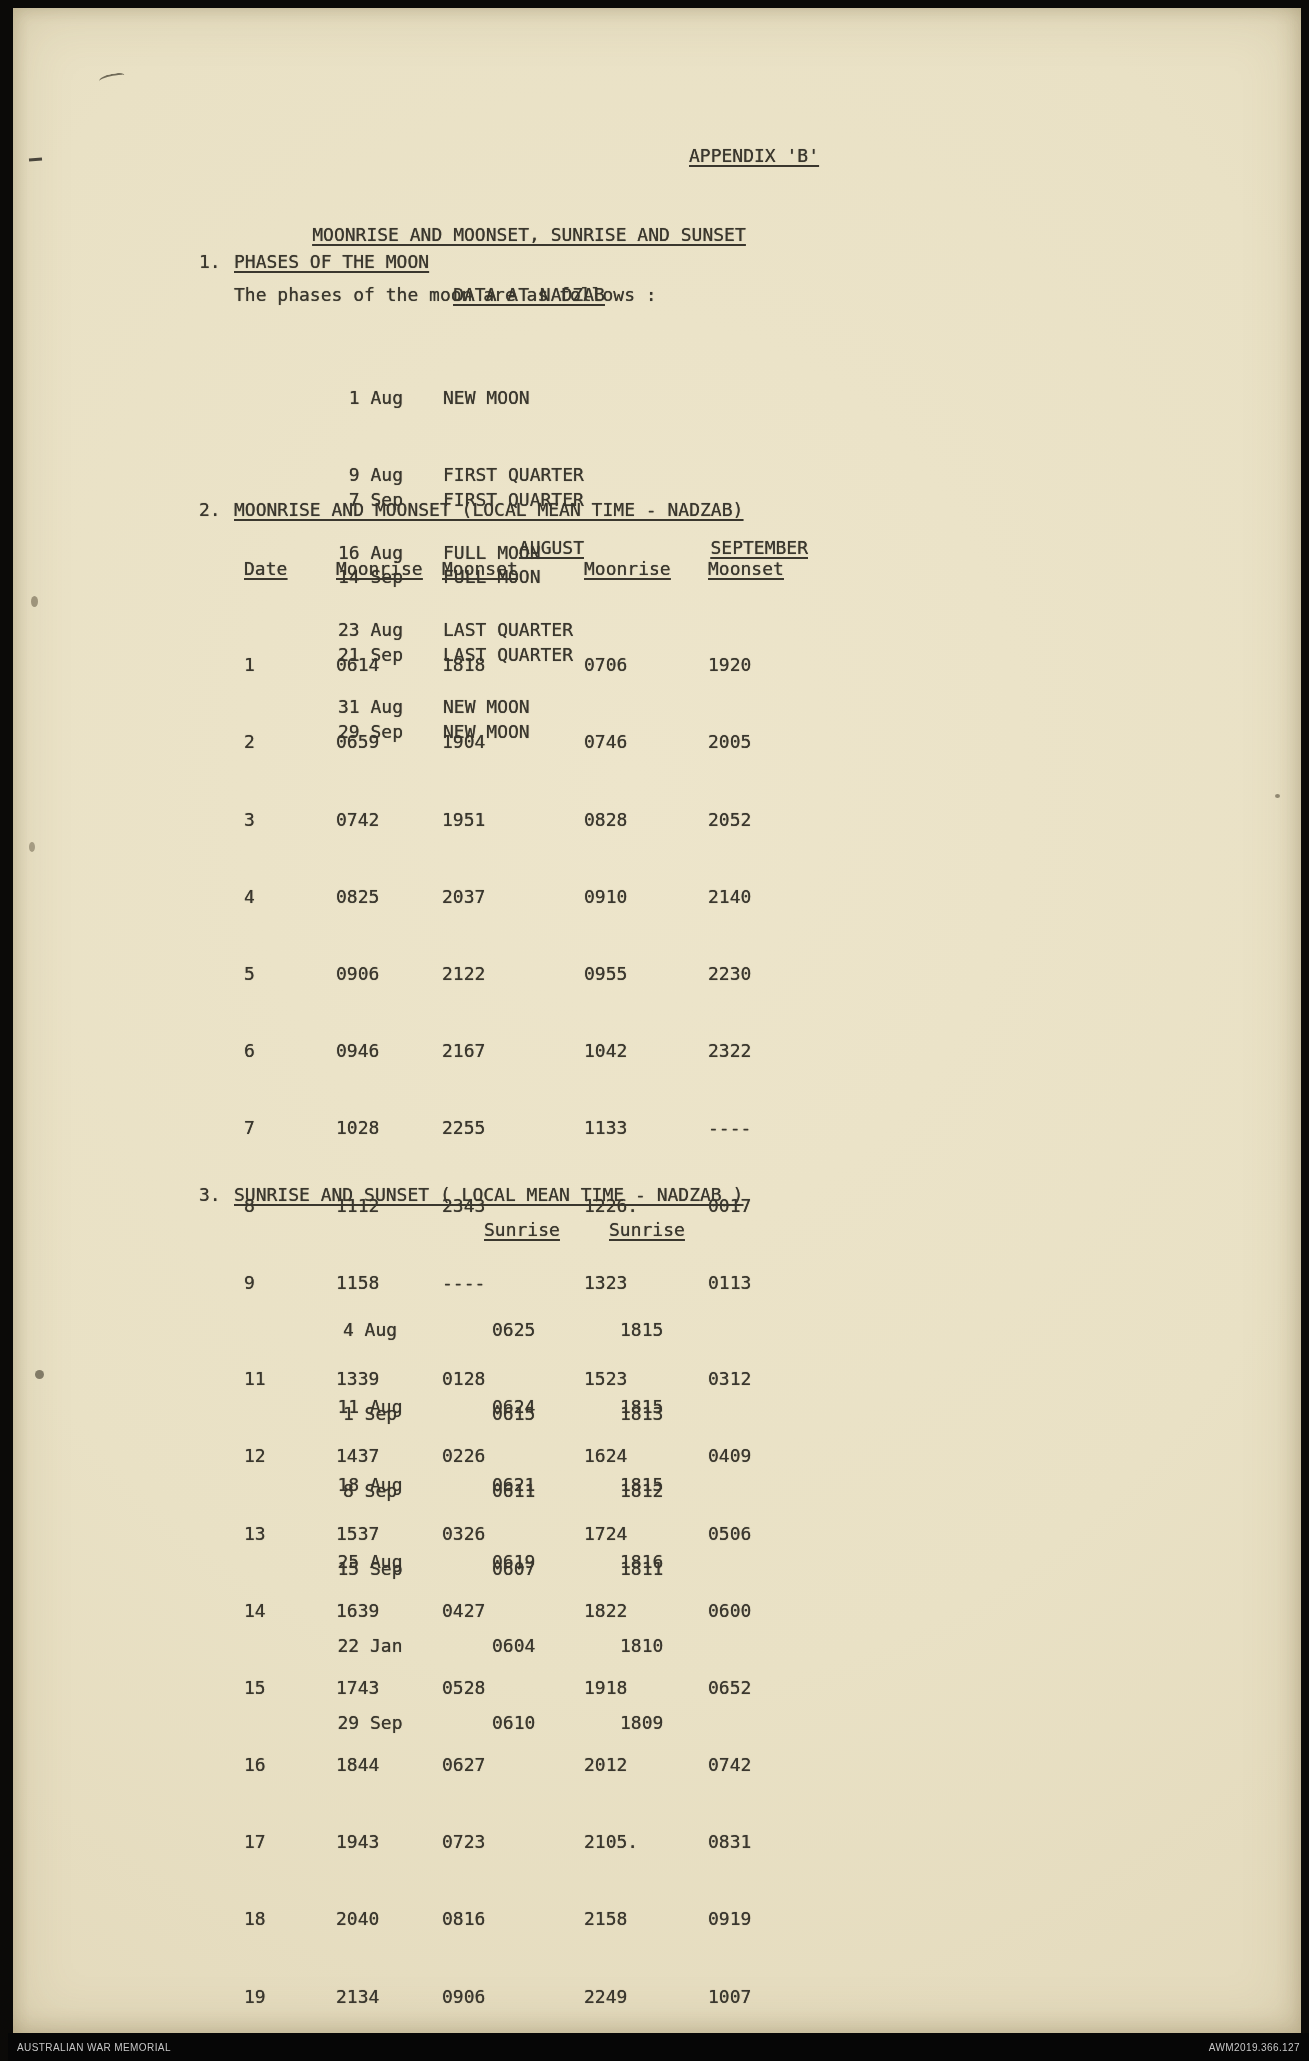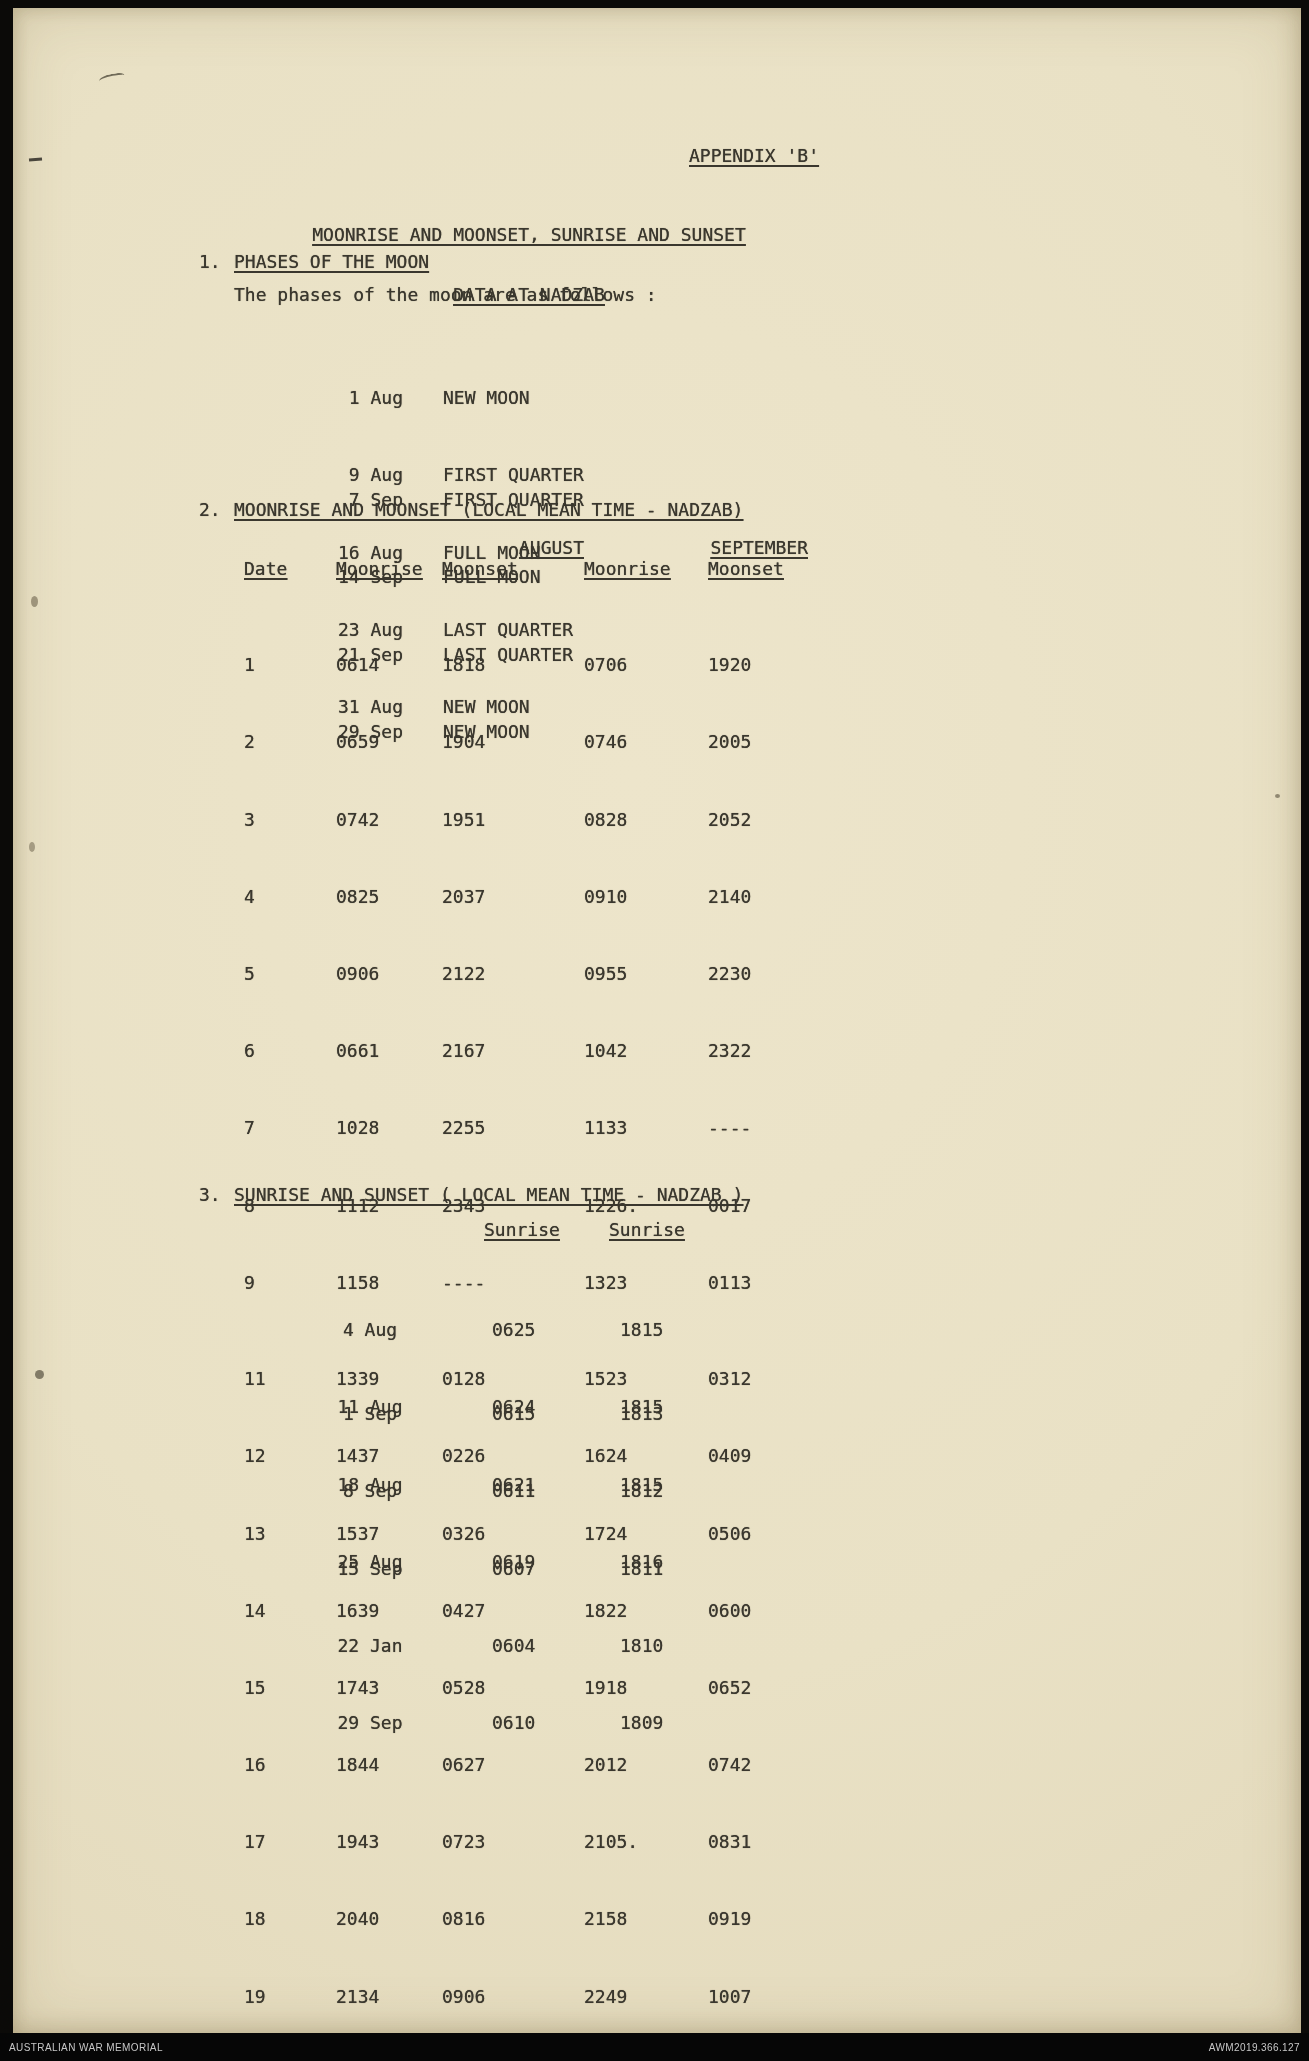--- a/index.html
+++ b/index.html
@@ -18,21 +18,21 @@
   .pdate{display:inline-block;width:66px;text-align:right}
   .pname{margin-left:40px}
   .grow{display:grid;grid-template-columns:92px 248px 224px}
   .gcenter{text-align:right}
   .mrow{display:grid;grid-template-columns:92px 106px 142px 124px 100px;height:19.3px}
   .shead{display:grid;grid-template-columns:125px 100px}
   .srow{display:flex;height:19.3px}
   .sd{display:inline-block;width:74px;text-align:center}
   .sv1{display:inline-block;margin-left:85px;width:44px}
   .sv2{display:inline-block;margin-left:84px}
-  .footer{position:absolute;left:0;right:0;bottom:0;height:28px;background:#060606;display:flex;
+  .footer{position:absolute;left:8px;right:0;bottom:0;height:28px;background:#060606;display:flex;
     justify-content:space-between;align-items:center;padding:0 9px;color:#c7c7c7;font-size:10px;letter-spacing:.4px}
   .art{position:absolute;pointer-events:none}
   .art-pencil{left:86px;top:66px;width:26px;height:9px;border-top:2.5px solid rgba(60,55,42,.7);border-radius:60% 40% 50% 50%;transform:rotate(-10deg)}
   .art-dash{left:16px;top:150px;width:13px;height:3px;background:rgba(35,33,27,.8);transform:rotate(-4deg)}
   .art-hole1{left:18px;top:588px;width:7px;height:11px;background:rgba(70,60,40,.45);border-radius:50%}
   .art-hole2{left:16px;top:834px;width:6px;height:10px;background:rgba(70,60,40,.4);border-radius:50%}
   .art-blob{left:22px;top:1362px;width:9px;height:9px;background:rgba(50,44,30,.55);border-radius:50%}
   .art-speck{left:1262px;top:786px;width:5px;height:4px;background:rgba(60,52,36,.5);border-radius:50%}
 </style>
 </head>
@@ -166,21 +166,21 @@
       <div class="mrow">
         <span>5</span>
         <span>0906</span>
         <span>2122</span>
         <span>0955</span>
         <span>2230</span>
       </div>
     
       <div class="mrow">
         <span>6</span>
-        <span>0661</span>
+        <span>0946</span>
         <span>2167</span>
         <span>1042</span>
         <span>2322</span>
       </div>
     
       <div class="mrow">
         <span>7</span>
         <span>1028</span>
         <span>2255</span>
         <span>1133</span>

